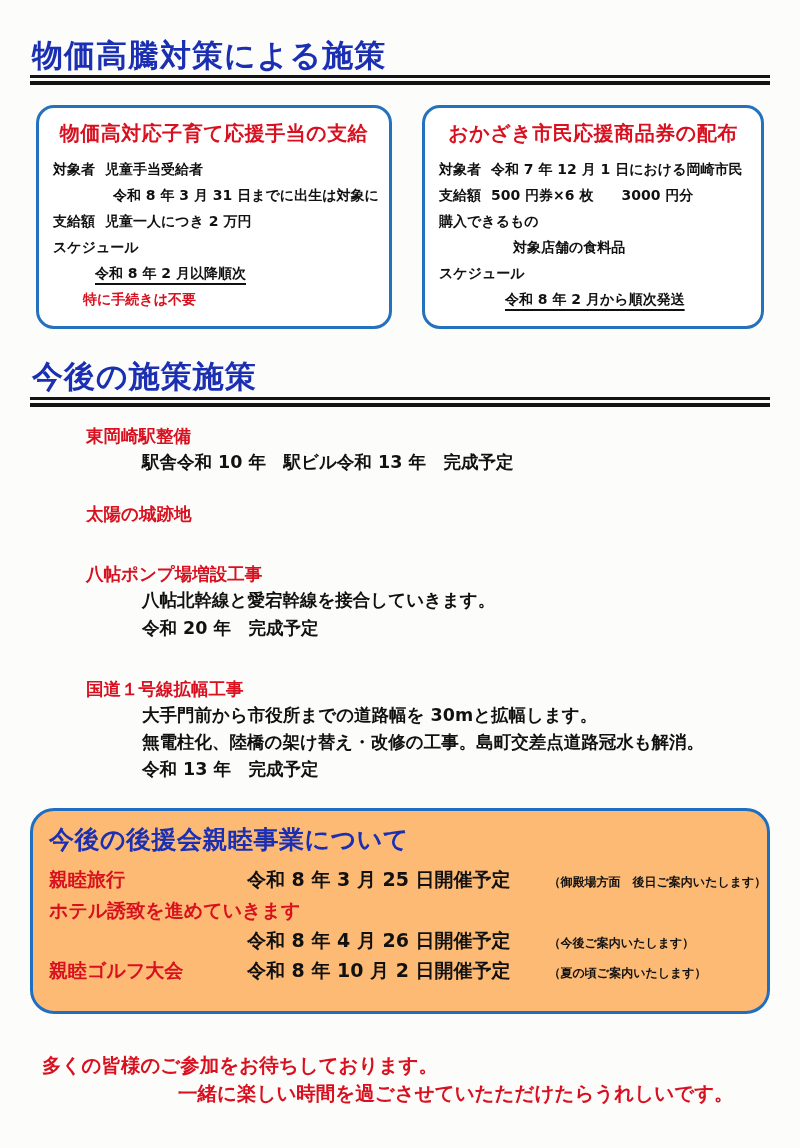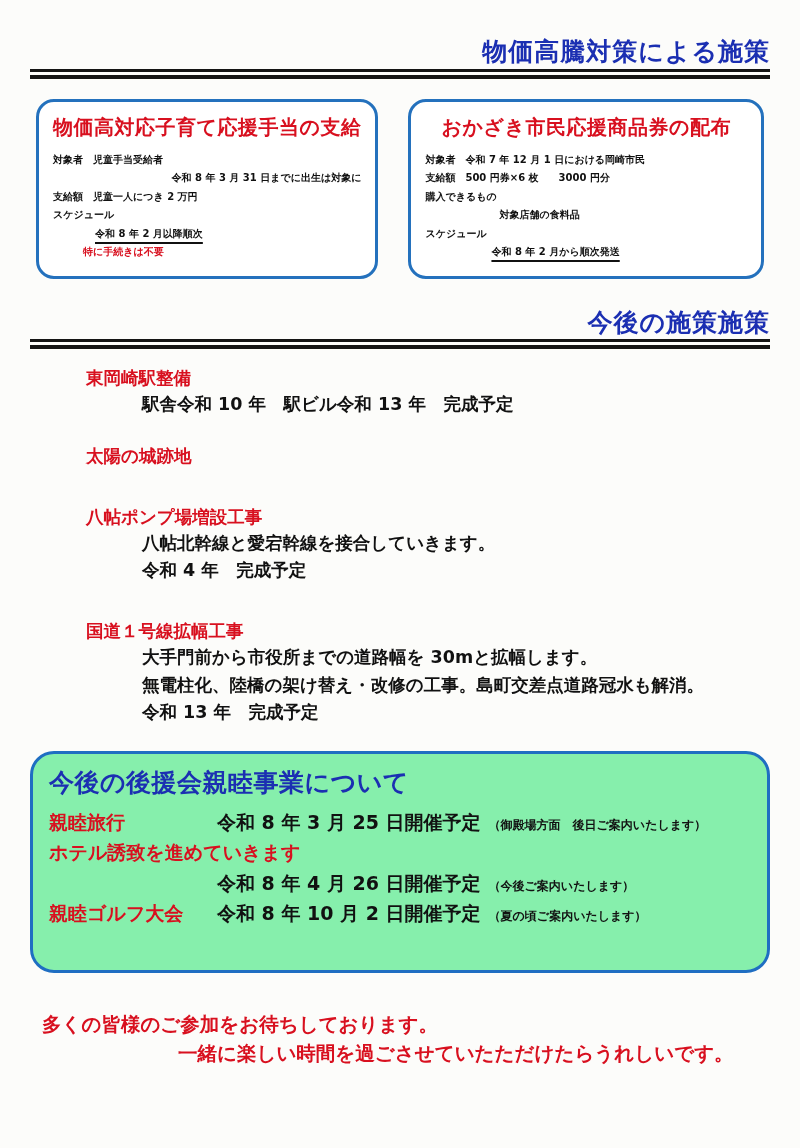--- a/index.html
+++ b/index.html
@@ -10,26 +10,25 @@
     font-family:"DejaVu Sans", sans-serif;
     color:#151515;
     overflow:hidden;
     position:relative;
   }
   .page { padding:38px 30px 0 30px; }
 
   
   .sec-heading {
     color:#1b2fb2;
-    font-size:25px;
+    font-size:31px;
     font-weight:800;
     letter-spacing:1px;
     margin:0 0 3px 2px;
     line-height:1.1;
-    text-align:right;
   }
   .double-rule {
     height:10px;
     border-top:3px solid #141414;
     border-bottom:4px solid #141414;
     width:100%;
   }
 
   
   .boxes-row { display:flex; gap:30px; margin:20px 6px 0 6px; }
@@ -44,21 +43,21 @@
   .box-title {
     color:#d8101f;
     font-size:20px;
     font-weight:800;
     text-align:center;
     margin-bottom:10px;
     letter-spacing:0.5px;
     white-space:nowrap;
   }
   .box-line {
-    font-size:10px;
+    font-size:14px;
     font-weight:700;
     line-height:1.85;
     color:#111;
     white-space:nowrap;
   }
   .lbl { margin-right:10px; }
   .ind-birth { padding-left:60px;text-align:right; }
   .ind-sched { padding-left:42px; }
   .ind-red   { padding-left:30px; color:#d8101f; }
   .ind-food  { padding-left:74px; }
@@ -82,31 +81,31 @@
     padding-left:112px;
     line-height:1.55;
     color:#111;
   }
   .proj.gap-lg { margin-bottom:34px; }
 
   
   .events-box {
     border:3px solid #1f6ec2;
     border-radius:24px;
-    background:#86efac;
-    padding:12px 16px 42px 16px;
+    background:#fdba74;
+    padding:12px 16px 25px 16px;
   }
   .ev-title {
     color:#1b2fb2;
     font-size:25px;
     font-weight:800;
     margin-bottom:8px;
     letter-spacing:0.5px;
   }
-  .ev-row { display:flex; align-items:baseline; line-height:1.6; }
+  .ev-row { display:flex; align-items:baseline; line-height:1.6;gap:30px; }
   .ev-label {
     color:#d8101f;
     font-size:19px;
     font-weight:800;
     white-space:nowrap;
   }
   .ev-label.fixed { min-width:168px; }
   .ev-date { color:#111; font-size:19px; font-weight:800; white-space:nowrap;text-align:center; }
   .ev-note { color:#111; font-size:12px; font-weight:700; margin-left:8px; white-space:nowrap; }
 
@@ -172,21 +171,21 @@
         <div class="proj-line">駅舎令和 10 年　駅ビル令和 13 年　完成予定</div>
       </div>
 
       <div class="proj gap-lg">
         <div class="proj-title">太陽の城跡地</div>
       </div>
 
       <div class="proj gap-lg">
         <div class="proj-title">八帖ポンプ場増設工事</div>
         <div class="proj-line">八帖北幹線と愛宕幹線を接合していきます。</div>
-        <div class="proj-line">令和 4 年　完成予定</div>
+        <div class="proj-line">令和 20 年　完成予定</div>
       </div>
 
       <div class="proj">
         <div class="proj-title">国道１号線拡幅工事</div>
         <div class="proj-line">大手門前から市役所までの道路幅を 30mと拡幅します。</div>
         <div class="proj-line">無電柱化、陸橋の架け替え・改修の工事。島町交差点道路冠水も解消。</div>
         <div class="proj-line">令和 13 年　完成予定</div>
       </div>
 
     </div>

